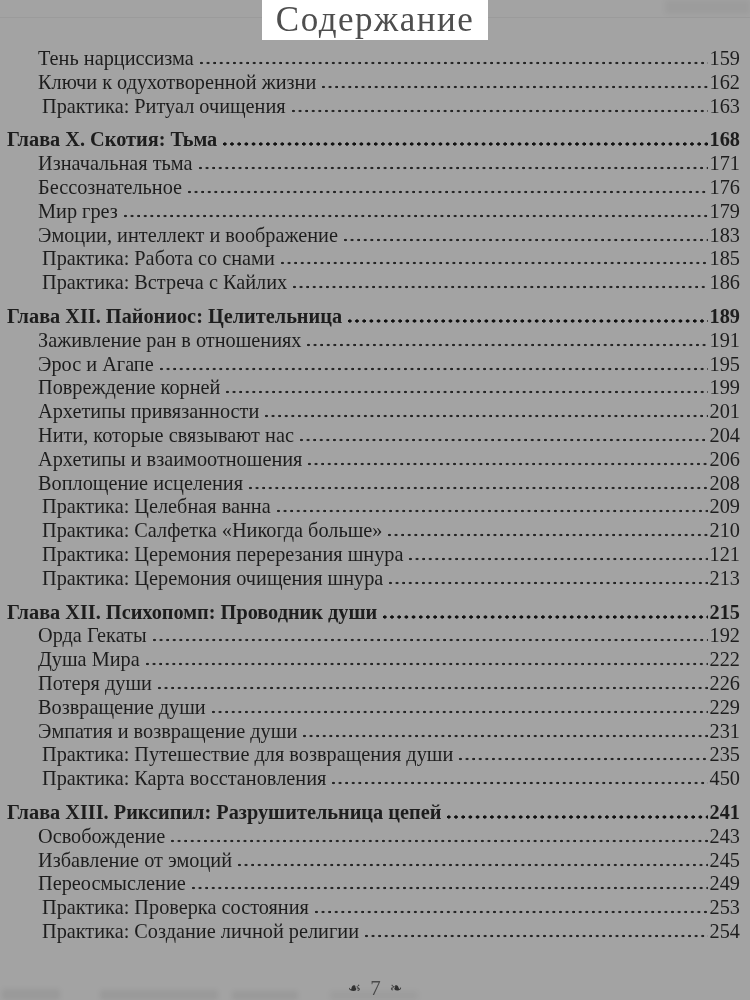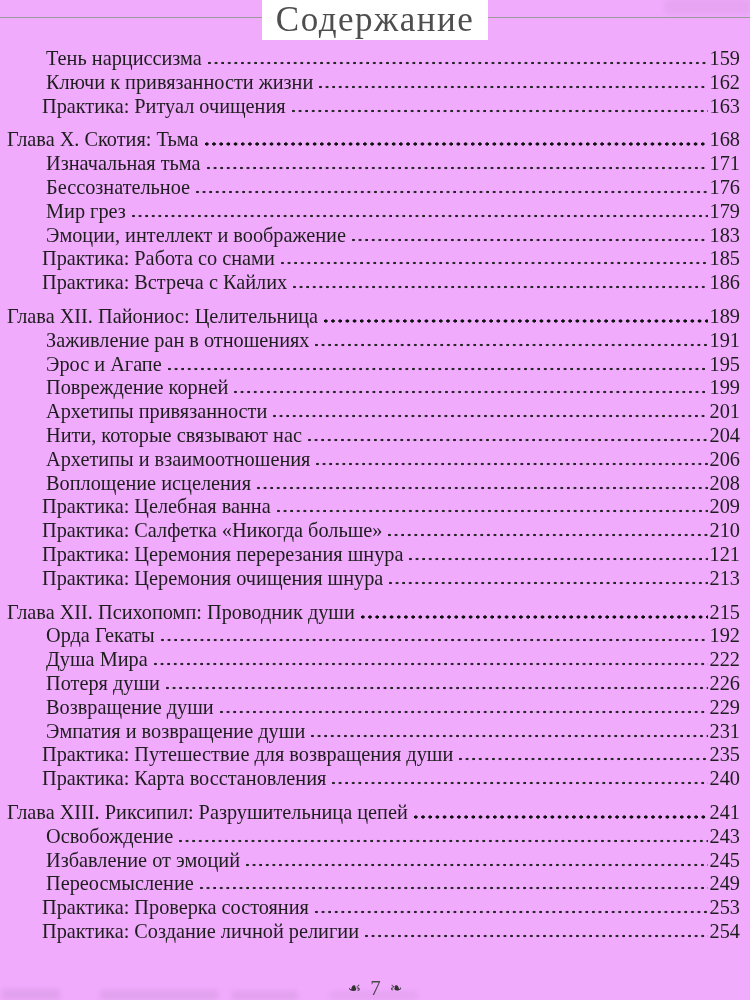--- a/index.html
+++ b/index.html
@@ -4,21 +4,21 @@
 <style>
   html,body { margin:0; padding:0; }
   body {
     width:750px; height:1000px;
     background:#f4f4f4;
     font-family:"Liberation Serif","DejaVu Serif",serif;
   }
   .page {
     position:relative;
     width:750px; height:1000px;
-    background:#f0abfc;
+    background:#a3a3a3;
     overflow:hidden;
     color:#1d1d1d;
   }
 
   
   .header { position:absolute; top:0; left:0; right:0; height:46px; }
   .header-rule {
     position:absolute; top:17px; left:0; right:0; height:0;
     border-top:1.4px solid #9b9b9b;
   }
@@ -49,26 +49,26 @@
     align-self:baseline;
     height:4px;
     margin:0 2px 0 6px;
     background-image:radial-gradient(circle at 1.6px 2px, #242424 1.2px, rgba(0,0,0,0) 1.55px);
     background-size:6.6px 4px;
     background-repeat:repeat-x;
     background-position:left bottom;
   }
   .row .pagenum { flex:0 0 auto; }
 
-  .lvl0 { font-weight:400; margin-top:10px; }
+  .lvl0 { font-weight:700; margin-top:10px; }
   .lvl0 .dots {
     background-image:radial-gradient(circle at 1.8px 2px, #101010 1.45px, rgba(0,0,0,0) 1.8px);
     background-size:7.2px 4px;
   }
-  .lvl1 .label { margin-left:39px; }
+  .lvl1 .label { margin-left:31px; }
   .lvl2 .label { margin-left:35px; }
 
   
   .footer {
     position:absolute; left:0; right:0; bottom:1px;
     display:flex; justify-content:center; align-items:center;
     gap:9px;
     color:#3f3f3f;
   }
   .footer .orn { font-size:15px; line-height:15px; color:#333333; }
@@ -94,21 +94,21 @@
     </div>
   </div>
 
   <div class="toc" id="toc">
       <div class="row lvl1">
       <span class="label">Тень нарциссизма</span>
       <span class="dots"></span>
       <span class="pagenum">159</span>
     </div>
       <div class="row lvl1">
-      <span class="label">Ключи к привязанности жизни</span>
+      <span class="label">Ключи к одухотворенной жизни</span>
       <span class="dots"></span>
       <span class="pagenum">162</span>
     </div>
       <div class="row lvl2">
       <span class="label">Практика: Ритуал очищения</span>
       <span class="dots"></span>
       <span class="pagenum">163</span>
     </div>
       <div class="row lvl0">
       <span class="label">Глава X. Скотия: Тьма</span>
@@ -236,21 +236,21 @@
       <span class="pagenum">231</span>
     </div>
       <div class="row lvl2">
       <span class="label">Практика: Путешествие для возвращения души</span>
       <span class="dots"></span>
       <span class="pagenum">235</span>
     </div>
       <div class="row lvl2">
       <span class="label">Практика: Карта восстановления</span>
       <span class="dots"></span>
-      <span class="pagenum">240</span>
+      <span class="pagenum">450</span>
     </div>
       <div class="row lvl0">
       <span class="label">Глава XIII. Риксипил: Разрушительница цепей</span>
       <span class="dots"></span>
       <span class="pagenum">241</span>
     </div>
       <div class="row lvl1">
       <span class="label">Освобождение</span>
       <span class="dots"></span>
       <span class="pagenum">243</span>

